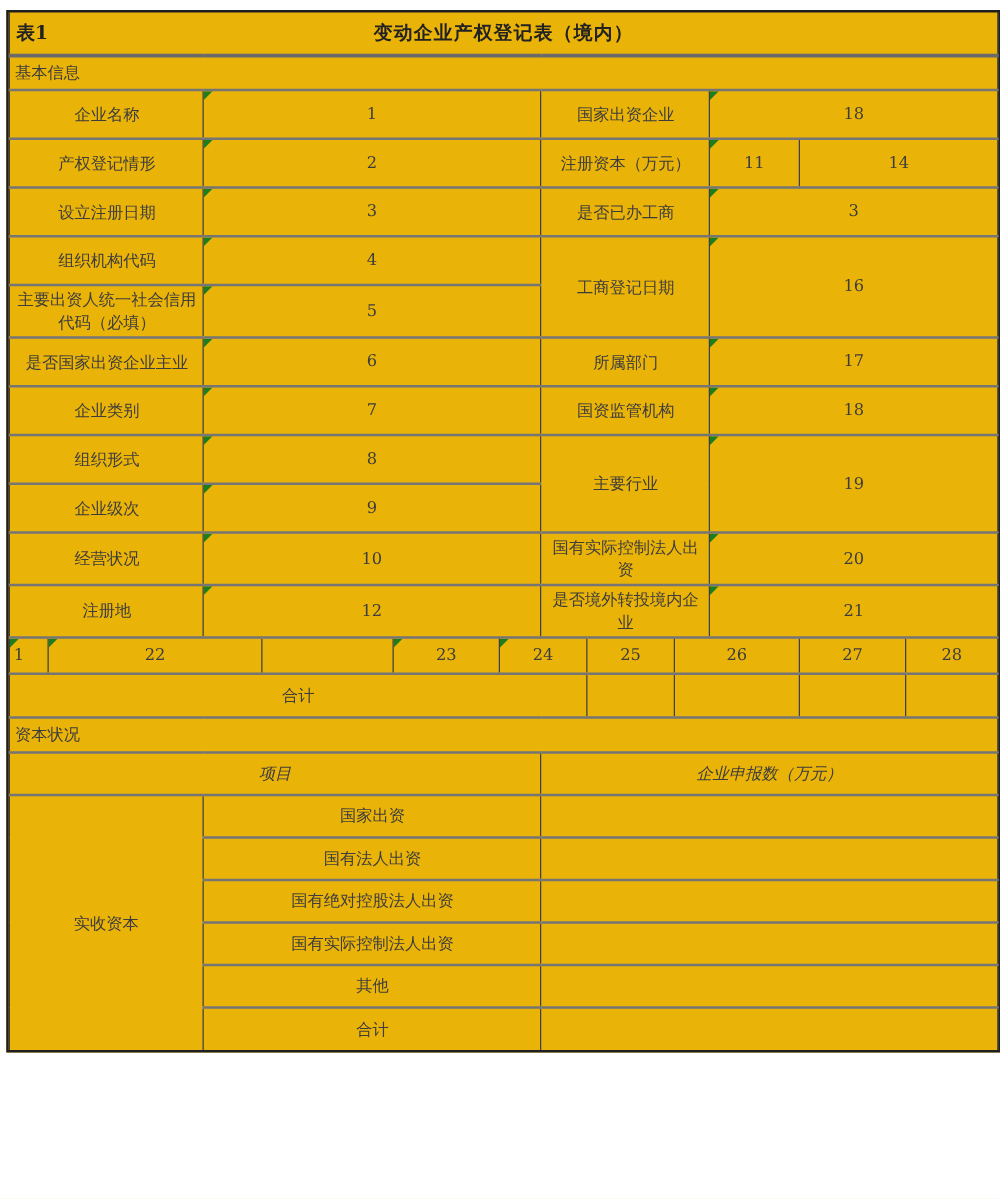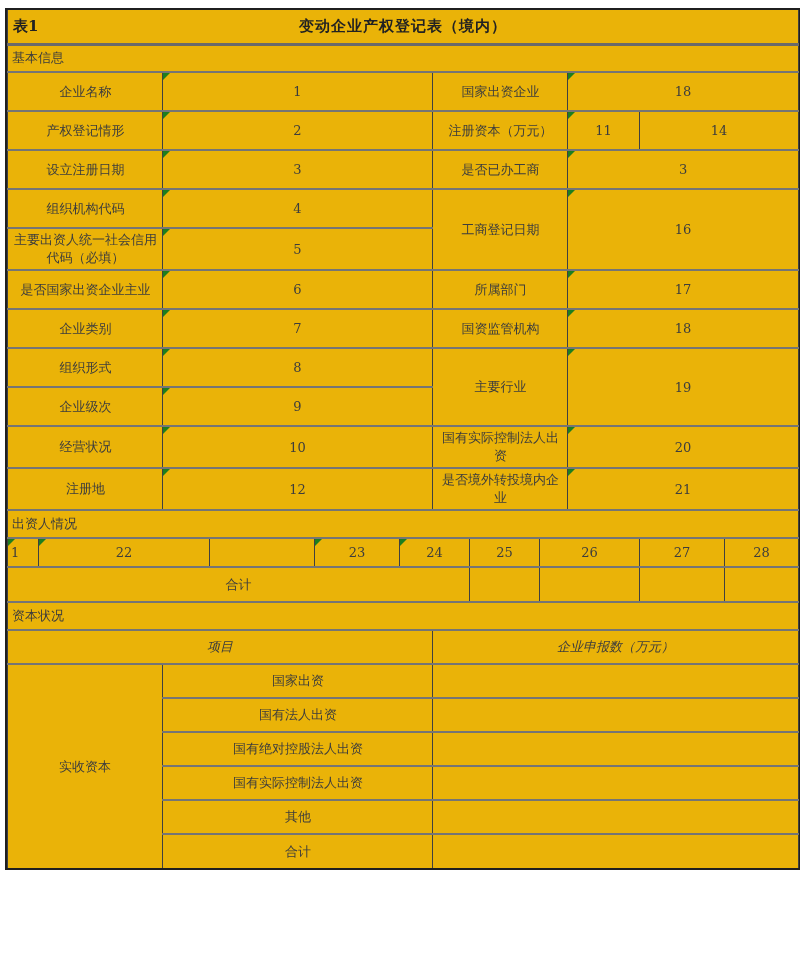--- a/index.html
+++ b/index.html
@@ -127,23 +127,20 @@
         <col style="width:171px">
         <col style="width:105px">
       <col style="width:85px">
         <col style="width:70px">
         <col style="width:70px">
       <col style="width:100px">
         <col style="width:85px">
         <col style="width:74px">
     </colgroup>
     <tbody>
-        <tr class="r-sec">
-      <td colspan="9">出资人情况</td>
-    </tr>
     <tr class="r-id">
       <td class="seq mark"><span class="tri"></span><span>1</span></td>
       <td class="val mark"><span class="tri"></span><span>22</span></td>
       <td class="val"><span></span></td>
       <td class="val mark"><span class="tri"></span><span>23</span></td>
       <td class="val mark"><span class="tri"></span><span>24</span></td>
       <td class="val"><span>25</span></td>
       <td class="val"><span>26</span></td>
       <td class="val"><span>27</span></td>
       <td class="val"><span>28</span></td>

